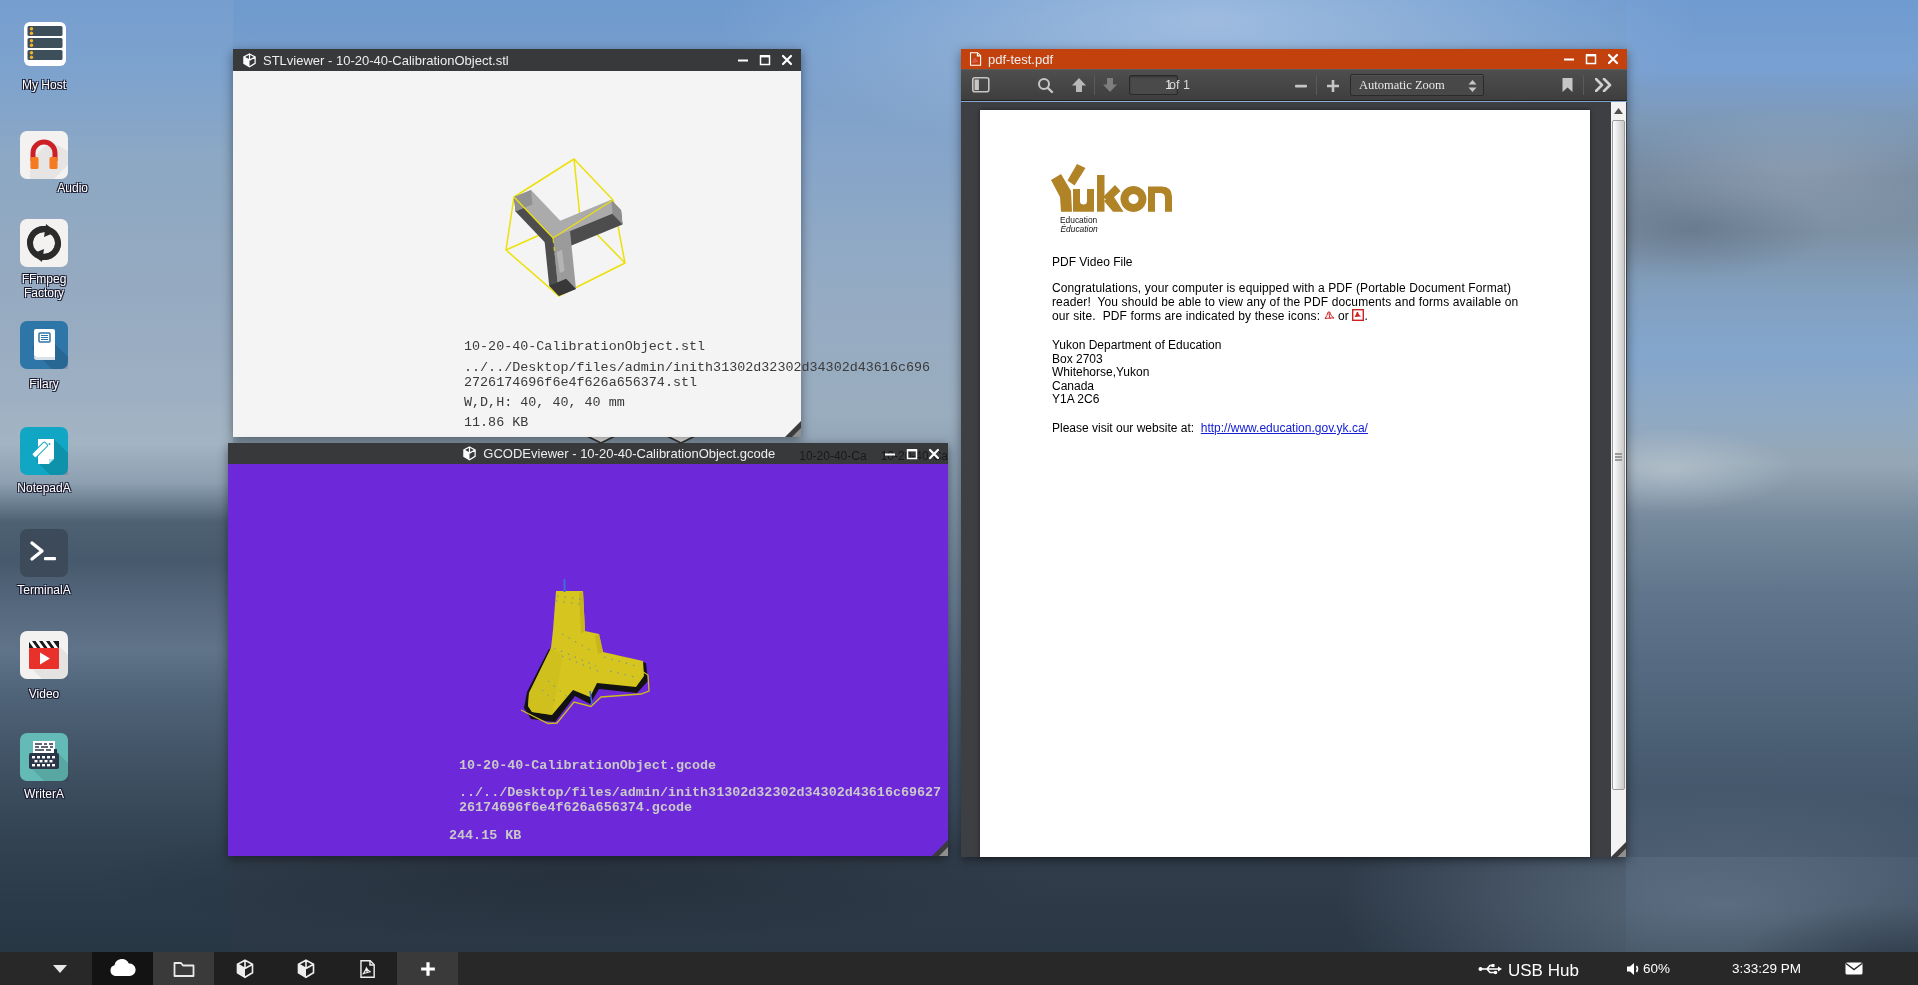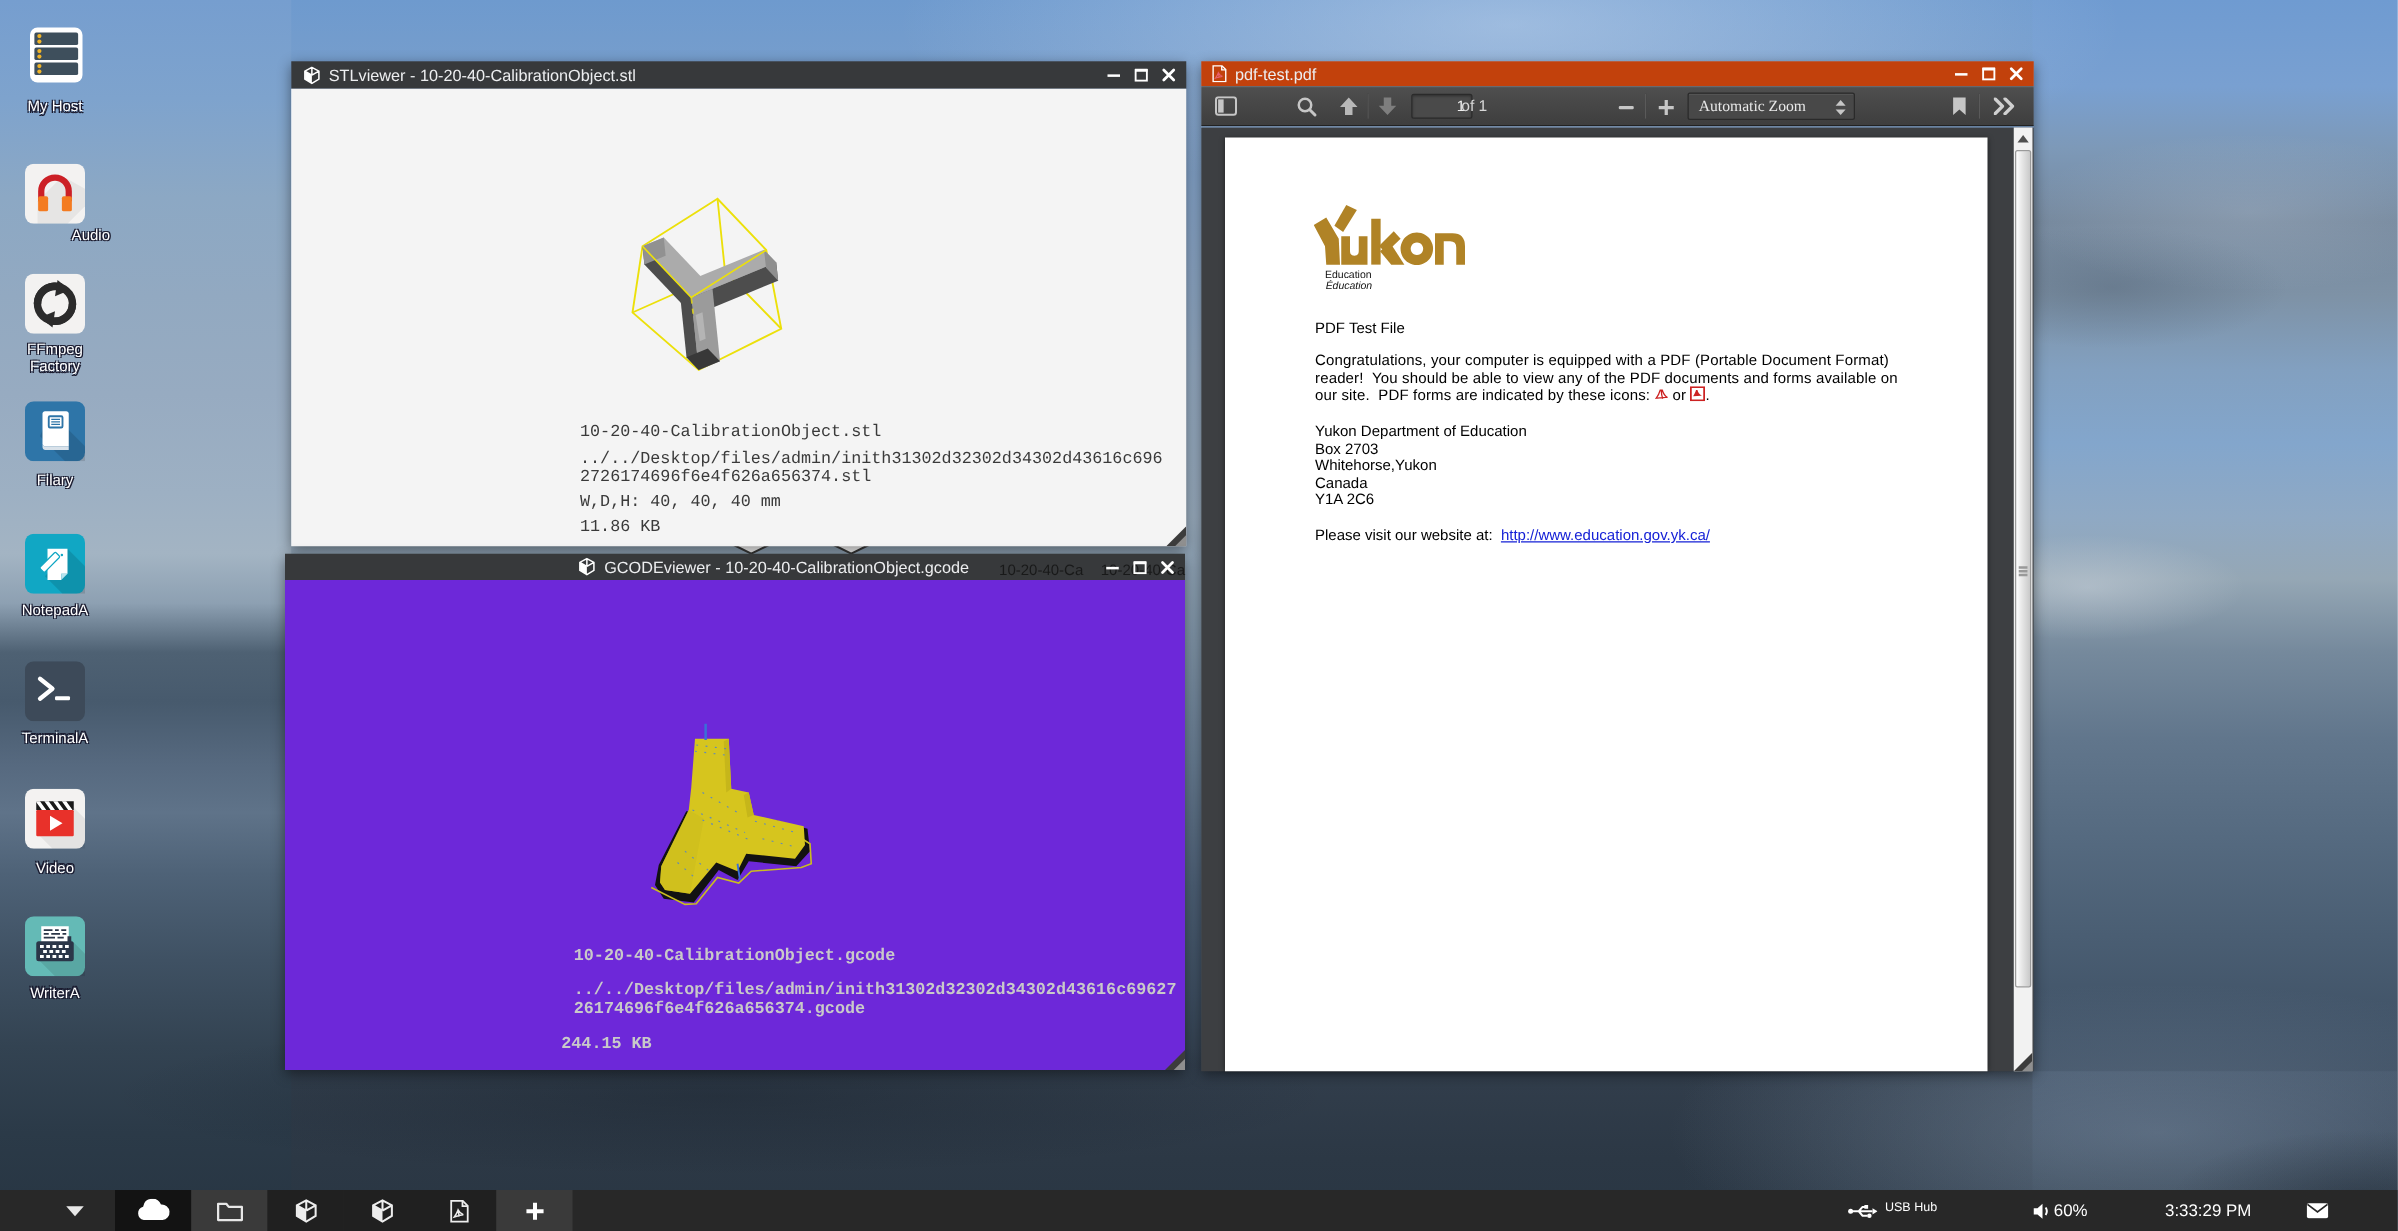--- a/index.html
+++ b/index.html
@@ -142,21 +142,21 @@
   <svg width="34" height="12" viewBox="0 0 34 12" style="position:absolute;left:584px;top:433px;">
     <path d="M1 0 L33 0 L33 2 L17 10 L1 2 Z" fill="#fdfdfd"></path>
     <path d="M1 2 L17 10 L33 2" fill="none" stroke="#3a3a3a" stroke-width="1.6"></path>
   </svg>
   <svg width="34" height="12" viewBox="0 0 34 12" style="position:absolute;left:664px;top:433px;">
     <path d="M1 0 L33 0 L33 2 L17 10 L1 2 Z" fill="#fdfdfd"></path>
     <path d="M1 2 L17 10 L33 2" fill="none" stroke="#3a3a3a" stroke-width="1.6"></path>
   </svg>
 </div>
 
-<div class="win" id="stlwin" style="left:233px; top:49px; width:716px; height:388px;">
+<div class="win" id="stlwin" style="left:233px; top:49px; width:568px; height:388px;">
   <div class="tbar">
     <svg width="15" height="15" viewBox="0 0 16 16" style="margin-left:9px;">
       <path d="M8 1 L14 4.2 L14 11 L8 14.6 L2 11 L2 4.2 Z M8 1 L8 7.6 M2 4.2 L8 7.6 M14 4.2 L8 7.6" fill="none" stroke="#fff" stroke-width="1.3"></path>
       <path d="M2.2 4.2 L8 7.6 L8 14.4 L2.2 11 Z" fill="#fff"></path>
     </svg>
     <span class="ttl">STLviewer - 10-20-40-CalibrationObject.stl</span>
     <div class="tbtns">
       <svg width="12" height="12" viewBox="0 0 12 12">
           <rect x="1" y="5.5" width="10" height="2" fill="#fff"></rect>
         </svg>
@@ -338,21 +338,21 @@
           <path d="M22,26 L29,26 L29,38 Q29,41.5 32.5,41.5 Q36,41.5 36,38 L36,26 L43,26 L43,48.7 L22,48.7 Z"></path>
           <rect x="46" y="12" width="7.5" height="36.7"></rect>
           <polygon points="52,34 64,22 69.5,28 58,39"></polygon>
           <polygon points="53,38 62,48.7 72.5,48.7 61,31"></polygon>
           <path d="M82.5,23 A13 13 0 1 1 82.4,23 Z M82.5,31 A5 5 0 1 0 82.6,31 Z" fill-rule="evenodd"></path>
           <path d="M97,23.5 L111,23.5 Q121,23.5 121,34 L121,48.7 L114,48.7 L114,35 Q114,30 109,30 L104,30 L104,48.7 L97,48.7 Z"></path>
         </g>
         <text x="9" y="59.5" font-size="8.4" fill="#111" font-family="Liberation Sans">Education</text>
         <text x="9.5" y="68.5" font-size="8.4" font-style="italic" fill="#111" font-family="Liberation Sans">Éducation</text>
       </svg>
-      <div style="position:absolute; left:72px; top:145px; font-size:12px; color:#000;">PDF Test File</div>
+      <div style="position:absolute; left:72px; top:145px; font-size:12px; color:#000;">PDF Video File</div>
       <div style="position:absolute; left:72px; top:172px; font-size:12px; color:#000; line-height:13.6px; width:474px; letter-spacing:0.12px;">Congratulations, your computer is equipped with a PDF (Portable Document Format) reader!&nbsp; You should be able to view any of the PDF documents and forms available on our site.&nbsp; PDF forms are indicated by these icons: <svg width="11" height="11" viewBox="0 0 11 11" style="vertical-align:-1px;">
             <path d="M1 8.5 C2.5 6.5 3.5 4.5 4.2 2 L5.8 2 C6.5 4.5 7.5 6.5 10 8 C7.5 7.8 4 8.2 1 8.5 Z M5 2.5 C5.1 5 5.5 7 6.2 9" fill="none" stroke="#c22" stroke-width="1"></path>
           </svg> or <svg width="12" height="12" viewBox="0 0 12 12" style="vertical-align:-1px;">
             <rect x="0.7" y="0.7" width="10.6" height="10.6" fill="none" stroke="#c22" stroke-width="1.4"></rect>
             <path d="M2.5 8 C3.5 6.5 4.3 5 4.8 3 L6 3 C6.5 5 7.3 6.5 9.5 7.6 C7.5 7.5 4.8 7.8 2.5 8 Z" fill="#c22"></path>
           </svg>.</div>
       <div style="position:absolute; left:72px; top:229px; font-size:12px; color:#000; line-height:13.55px;">Yukon Department of Education<br>Box 2703<br>Whitehorse,Yukon<br>Canada<br>Y1A 2C6</div>
       <div style="position:absolute; left:72px; top:311px; font-size:12px; color:#000;">Please visit our website at: &nbsp;<span style="color:#1520d6; text-decoration:underline;">http://www.education.gov.yk.ca/</span></div>
     </div>
 
@@ -410,21 +410,21 @@
       </svg>
   </div>
 
   <svg width="24" height="14" viewBox="0 0 24 14" style="position:absolute;left:1478px;top:10px;">
     <circle cx="2.5" cy="7" r="2" fill="#fff"></circle>
     <path d="M4 7 L20 7 M9 7 L12 3.5 L15 3.5 M9 7 L12 10.5 L16 10.5" stroke="#fff" stroke-width="1.6" fill="none"></path>
     <path d="M20 4.5 L24 7 L20 9.5 Z" fill="#fff"></path>
     <rect x="13.5" y="2" width="3" height="3" fill="#fff"></rect>
     <circle cx="17.5" cy="10.5" r="1.8" fill="#fff"></circle>
   </svg>
-  <div style="position:absolute;left:1508px;top:9px;color:#fff;font-size:10px;">USB Hub</div>
+  <div style="position:absolute;left:1508px;top:9px;color:#fff;font-size:17px;">USB Hub</div>
   <svg width="16" height="16" viewBox="0 0 16 16" style="position:absolute;left:1626px;top:9px;">
     <path d="M1 5.5 L4 5.5 L8 2 L8 14 L4 10.5 L1 10.5 Z" fill="#fff"></path>
     <path d="M10.5 5 Q12.5 8 10.5 11" stroke="#fff" stroke-width="1.6" fill="none"></path>
   </svg>
   <div style="position:absolute;left:1643px;top:9px;color:#fff;font-size:13.5px;">60%</div>
   <div style="position:absolute;left:1732px;top:9px;color:#fff;font-size:13.5px;">3:33:29 PM</div>
   <svg width="18" height="13" viewBox="0 0 18 13" style="position:absolute;left:1845px;top:10px;">
     <rect x="0.5" y="0.5" width="17" height="12" rx="1.5" fill="#fff"></rect>
     <path d="M1 1.5 L9 7.5 L17 1.5" fill="none" stroke="#282828" stroke-width="1.4"></path>
   </svg>

